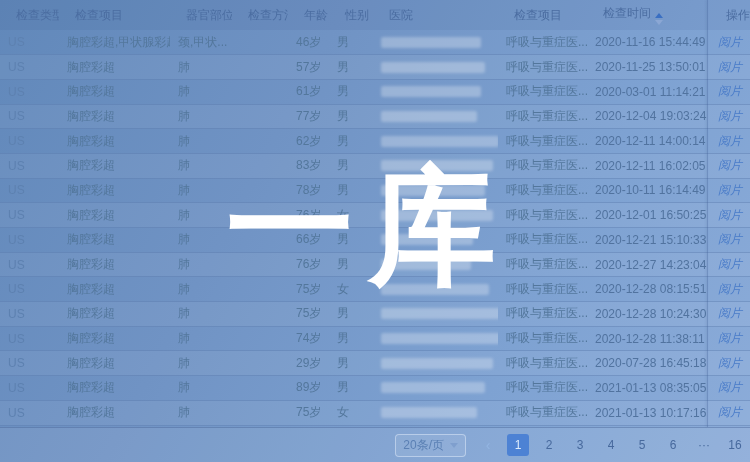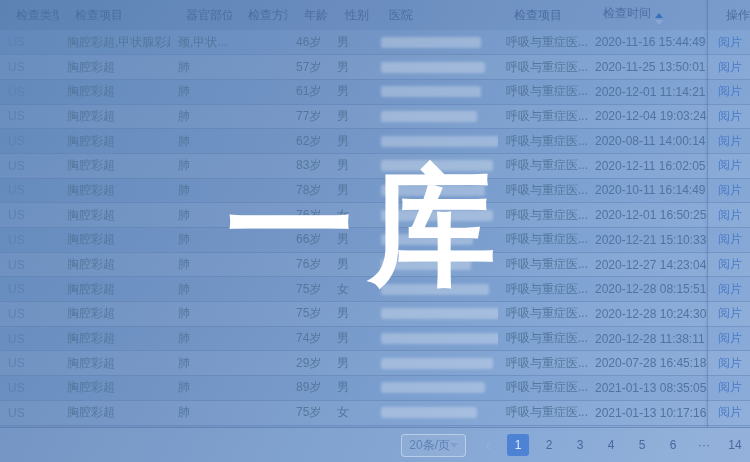--- a/index.html
+++ b/index.html
@@ -15,21 +15,21 @@
     color:#4b6da1; white-space:nowrap; overflow:hidden;
   }
   tbody tr{ height:24.7px; border-bottom:1px solid rgba(96,126,176,0.45); }
   tbody tr.stripe{ background:rgba(255,255,255,0.05); }
   td{
     padding:0 8px; font-size:12px; color:#53779c; white-space:nowrap;
     overflow:hidden; vertical-align:middle;
   }
   td.c-type{ color:#5d81b0; }
   td.c-time{ color:#51739f; }
-  .read-link{ color:#4a7cc9; text-decoration:none; cursor:pointer; }
+  .read-link{ color:#4a7cc9; text-decoration:none; cursor:pointer;font-style:italic; }
   .redact{
     height:11px; border-radius:2px; background:rgba(255,255,255,0.28);
     filter:blur(1.4px);
   }
   .caret{ display:inline-flex; flex-direction:column; margin-left:4px; vertical-align:-1px; }
   .caret .up{ width:0;height:0;border-left:4px solid transparent;border-right:4px solid transparent;
     border-bottom:5px solid #3a6fc2; margin-bottom:2px; }
   .caret .down{ width:0;height:0;border-left:4px solid transparent;border-right:4px solid transparent;
     border-top:5px solid #8ba7d4; }
   .op-divider{ position:absolute; left:707px; top:0; width:1px; height:427px;
@@ -37,21 +37,21 @@
   .watermark{
     position:absolute; left:226px; top:163px; font-size:128px; font-weight:800;
     color:#ffffff; letter-spacing:14px; line-height:1; white-space:nowrap; pointer-events:none;
   }
   .pager-bar{
     position:absolute; left:0; bottom:0; width:750px; height:35px;
     border-top:1px solid rgba(70,100,150,0.45); background:rgba(255,255,255,0.07);
     display:flex; align-items:center; justify-content:flex-end; padding-right:4px;
   }
   .size-select{
-    display:flex; align-items:center; gap:0; height:23px; padding:0 7px;
+    display:flex; align-items:center; gap:6px; height:23px; padding:0 7px;
     border:1px solid rgba(235,244,255,0.45); border-radius:4px;
     background:rgba(255,255,255,0.08); color:#5b80b4; font-size:12px; cursor:pointer;
   }
   .chevron-down{ width:0;height:0;border-left:4px solid transparent;border-right:4px solid transparent;
     border-top:5px solid #7f9fce; }
   .pager-prev{ width:20px; text-align:center; color:#93b5e2; font-size:14px;
     margin-left:12px; cursor:pointer; }
   .pager-num,.pager-dots{
     min-width:22px; height:22px; line-height:22px; margin-left:9px; text-align:center;
     border-radius:3px; font-size:12px; color:#47699d; cursor:pointer;
@@ -126,21 +126,21 @@
           <td class="c-type">US</td>
           <td class="c-item">胸腔彩超</td>
           <td class="c-part">肺</td>
           <td class="c-method"></td>
           <td class="c-age">61岁</td>
           <td class="c-gender">男</td>
           <td>
             <div class="redact" style="width: 100px;"></div>
           </td>
           <td>呼吸与重症医...</td>
-          <td class="c-time">2020-12-01 11:14:21</td>
+          <td class="c-time">2020-03-01 11:14:21</td>
           <td><a class="read-link">阅片</a></td>
         </tr>
         <tr class="stripe">
           <td class="c-type">US</td>
           <td class="c-item">胸腔彩超</td>
           <td class="c-part">肺</td>
           <td class="c-method"></td>
           <td class="c-age">77岁</td>
           <td class="c-gender">男</td>
           <td>
@@ -154,21 +154,21 @@
           <td class="c-type">US</td>
           <td class="c-item">胸腔彩超</td>
           <td class="c-part">肺</td>
           <td class="c-method"></td>
           <td class="c-age">62岁</td>
           <td class="c-gender">男</td>
           <td>
             <div class="redact" style="width: 118px;"></div>
           </td>
           <td>呼吸与重症医...</td>
-          <td class="c-time">2020-08-11 14:00:14</td>
+          <td class="c-time">2020-12-11 14:00:14</td>
           <td><a class="read-link">阅片</a></td>
         </tr>
         <tr class="stripe">
           <td class="c-type">US</td>
           <td class="c-item">胸腔彩超</td>
           <td class="c-part">肺</td>
           <td class="c-method"></td>
           <td class="c-age">83岁</td>
           <td class="c-gender">男</td>
           <td>
@@ -334,17 +334,17 @@
       <span>‹</span>
     </div>
     <div id="pager-pages" style="display:flex">
         <div class="pager-num active">1</div>
         <div class="pager-num">2</div>
         <div class="pager-num">3</div>
         <div class="pager-num">4</div>
         <div class="pager-num">5</div>
         <div class="pager-num">6</div>
         <div class="pager-dots">···</div>
-        <div class="pager-num">14</div>
+        <div class="pager-num">16</div>
       </div>
   </div>
 
 </div>
 
 </body></html>

